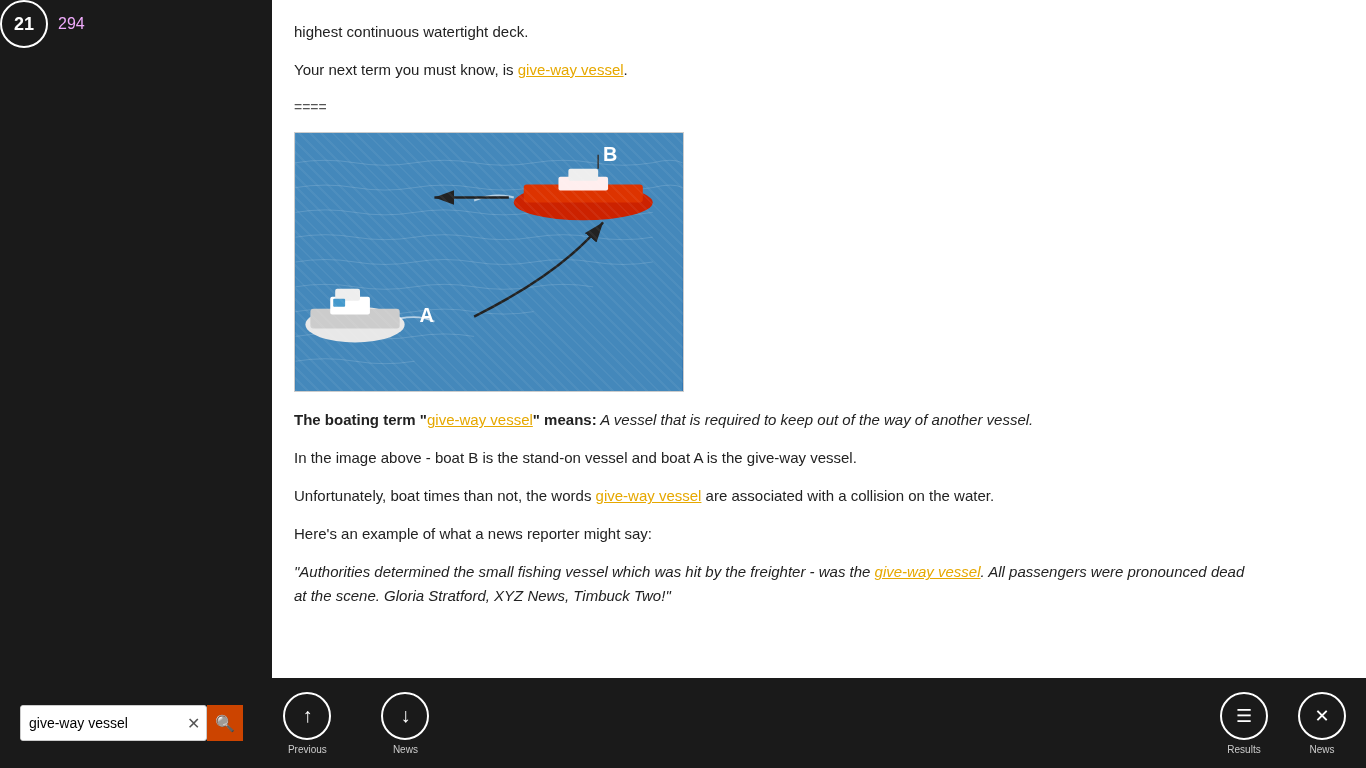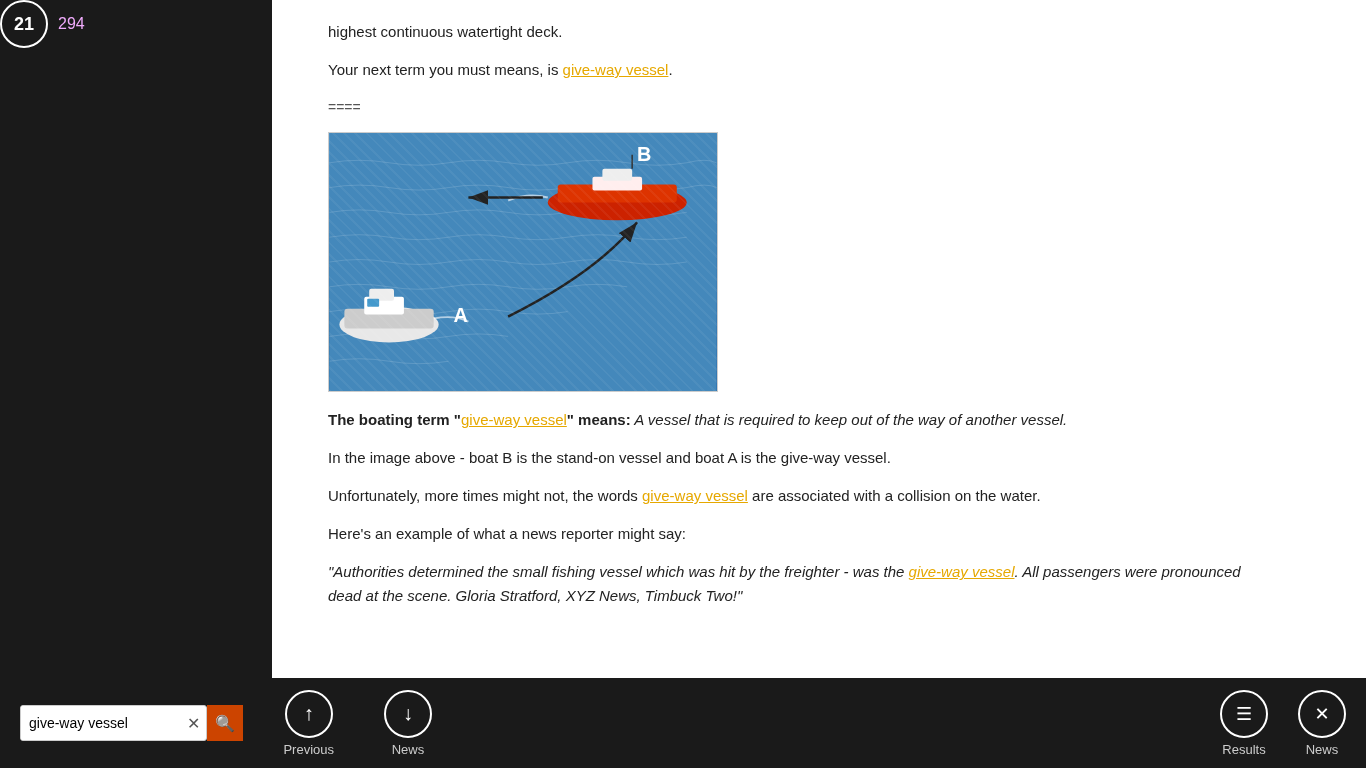--- a/index.html
+++ b/index.html
@@ -48,21 +48,21 @@
 
     .counter-total {
       color: #f0abfc;
       font-size: 16px;
     }
 
     .content-area {
       flex: 1;
       background: #ffffff;
       overflow-y: auto;
-      padding: 20px 40px 20px 56px;
+      padding: 20px 40px 20px 22px;
     }
 
     .content-text {
       font-size: 15px;
       line-height: 1.6;
       color: #222222;
     }
 
     .content-text p {
       margin-bottom: 14px;
@@ -227,21 +227,21 @@
       border: 2px solid #ffffff;
       display: flex;
       align-items: center;
       justify-content: center;
       font-size: 22px;
       color: white;
     }
 
     .nav-btn-label {
       color: #cccccc;
-      font-size: 13px;
+      font-size: 10px;
     }
 
     .right-nav-buttons {
       display: flex;
       gap: 30px;
       margin-left: auto;
     }
   </style>
 </head>
 <body>
@@ -258,21 +258,21 @@
   </div>
 
   <div class="content-area">
     <div class="content-text">
 
       <p>
         <span>highest continuous watertight deck.</span>
       </p>
 
       <p>
-        <span>Your next term you must means, is </span><a class="highlight-term" href="#">give-way vessel</a>.
+        <span>Your next term you must know, is </span><a class="highlight-term" href="#">give-way vessel</a>.
       </p>
 
       <p class="divider-line">====</p>
 
       <div class="vessel-image">
         <div class="ocean-bg"></div>
         <svg viewBox="0 0 390 260" xmlns="http://www.w3.org/2000/svg">
 
           <rect width="390" height="260" fill="#4488bb"></rect>
 
@@ -334,21 +334,21 @@
       </div>
 
       <p class="term-definition">
         <span class="bold-start"><span>The boating term "</span><span class="highlight-term">give-way vessel</span><span>" means:</span></span><span class="italic-quote"> A vessel that is required to keep out of the way of another vessel.</span>
       </p>
 
       <p>In the image above - boat B is the stand-on vessel and boat A is the give-way vessel.</p>
 
 
       <p>
-        <span>Unfortunately, more times might not, the words </span><span class="highlight-term-inline">give-way vessel</span><span> are associated with a collision on the water.</span>
+        <span>Unfortunately, boat times than not, the words </span><span class="highlight-term-inline">give-way vessel</span><span> are associated with a collision on the water.</span>
       </p>
 
       <p>Here's an example of what a news reporter might say:</p>
 
       <p>
         <span class="italic-quote">
           <span>"Authorities determined the small fishing vessel which was hit by the freighter - was the </span><span class="highlight-term-inline">give-way vessel</span><span>. All passengers were pronounced dead at the scene. Gloria Stratford, XYZ News, Timbuck Two!"</span>
         </span>
       </p>
 

